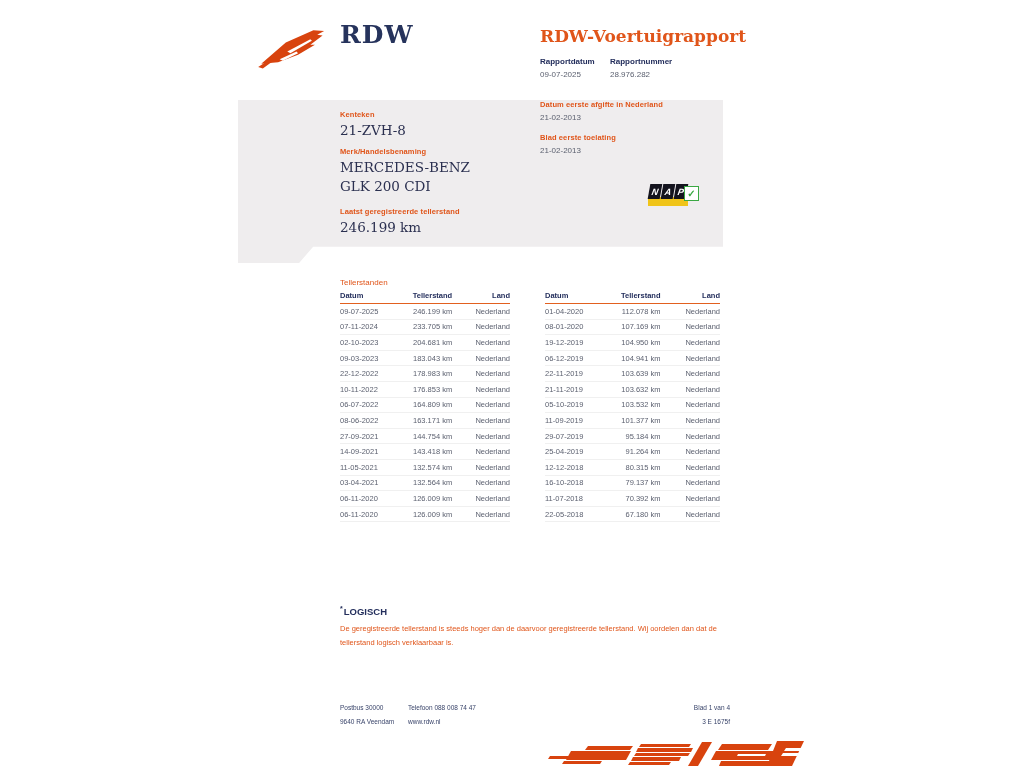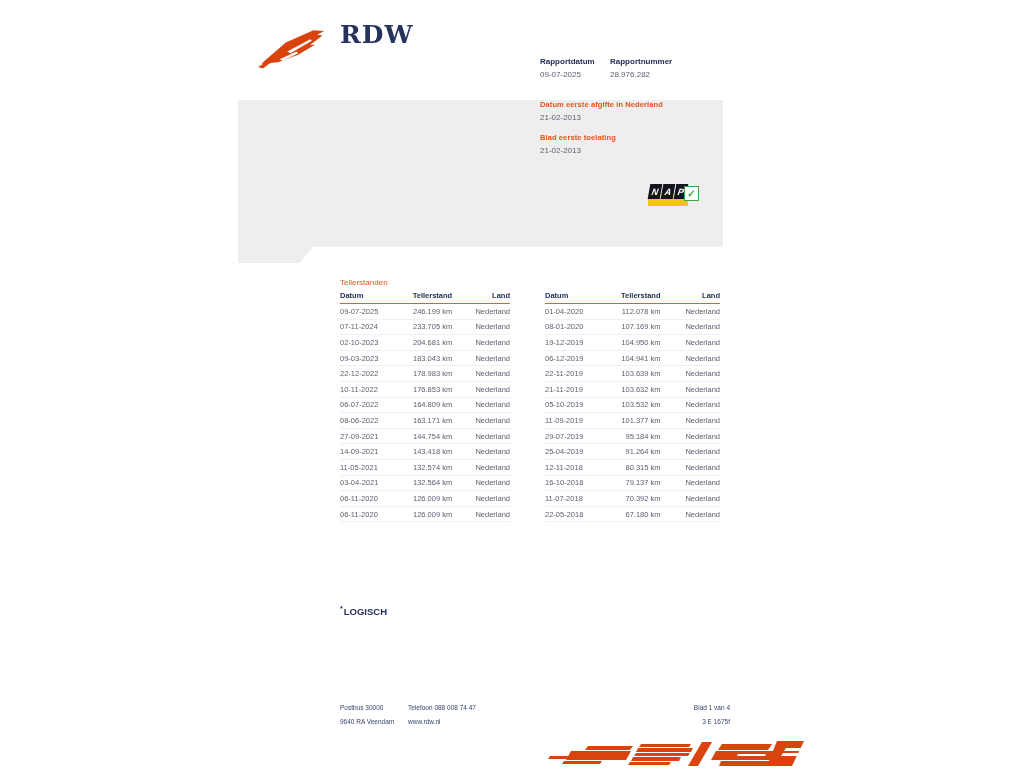--- a/index.html
+++ b/index.html
@@ -74,33 +74,43 @@
 
 <div class="page">
 
   <svg class="logo" viewBox="0 0 100 60" aria-hidden="true">
     <path d="M6 52 L38 24 L74 8 L88 9 L79 14 L86 15 L70 27 L76 27 L54 40 L28 50 Z" fill="#d8430e"></path>
     <path d="M40 36 L70 20 L72 22 L44 38 Z" fill="#ffffff"></path>
     <path d="M30 46 L52 36 L54 38 L34 48 Z" fill="#ffffff"></path>
     <path d="M2 56 L16 47 L22 48 L8 58 Z" fill="#d8430e"></path>
   </svg>
   <div class="wordmark">RDW</div>
+  <div class="doc-title">RDW-Voertuigrapport</div>
 
   <div class="report-meta">
     <div class="meta-col first">
       <div class="meta-label">Rapportdatum</div>
       <div class="meta-value">09-07-2025</div>
     </div>
     <div class="meta-col">
       <div class="meta-label">Rapportnummer</div>
       <div class="meta-value">28.976.282</div>
     </div>
   </div>
 
   <section class="vehicle-box">
+    <div class="vb-left">
+      <div class="field-label">Kenteken</div>
+      <div class="field-value">21-ZVH-8</div>
+      <div class="field-label gap1">Merk/Handelsbenaming</div>
+      <div class="field-value">MERCEDES-BENZ</div>
+      <div class="field-value">GLK 200 CDI</div>
+      <div class="field-label gap2">Laatst geregistreerde tellerstand</div>
+      <div class="field-value">246.199 km</div>
+    </div>
     <div class="vb-right">
       <div class="field-label">Datum eerste afgifte in Nederland</div>
       <div class="small-value">21-02-2013</div>
       <div class="field-label gap1">Blad eerste toelating</div>
       <div class="small-value">21-02-2013</div>
     </div>
     <div class="nap">
       <div class="nap-bar"></div>
       <div class="nap-tile n">N</div>
       <div class="nap-tile a">A</div>
@@ -281,21 +291,21 @@
           <td class="num">Nederland</td>
         </tr>
 
         <tr>
           <td>25-04-2019</td>
           <td class="num">91.264 km</td>
           <td class="num">Nederland</td>
         </tr>
 
         <tr>
-          <td>12-11-2018</td>
+          <td>12-12-2018</td>
           <td class="num">80.315 km</td>
           <td class="num">Nederland</td>
         </tr>
 
         <tr>
           <td>16-10-2018</td>
           <td class="num">79.137 km</td>
           <td class="num">Nederland</td>
         </tr>
 
@@ -309,20 +319,21 @@
           <td>22-05-2018</td>
           <td class="num">67.180 km</td>
           <td class="num">Nederland</td>
         </tr>
       </tbody>
   </table>
 
   <div class="note-title">
     <span class="star">*</span><span>LOGISCH</span>
   </div>
+  <div class="note-body">De geregistreerde tellerstand is steeds hoger dan de daarvoor geregistreerde tellerstand. Wij oordelen dan dat de tellerstand logisch verklaarbaar is.</div>
 
   <div class="footer">
     <div class="cols">
       <div class="c1">
         <div>Postbus 30000</div>
         <div>9640 RA Veendam</div>
       </div>
       <div class="c2">
         <div>Telefoon 088 008 74 47</div>
         <div><a href="#">www.rdw.nl</a></div>

